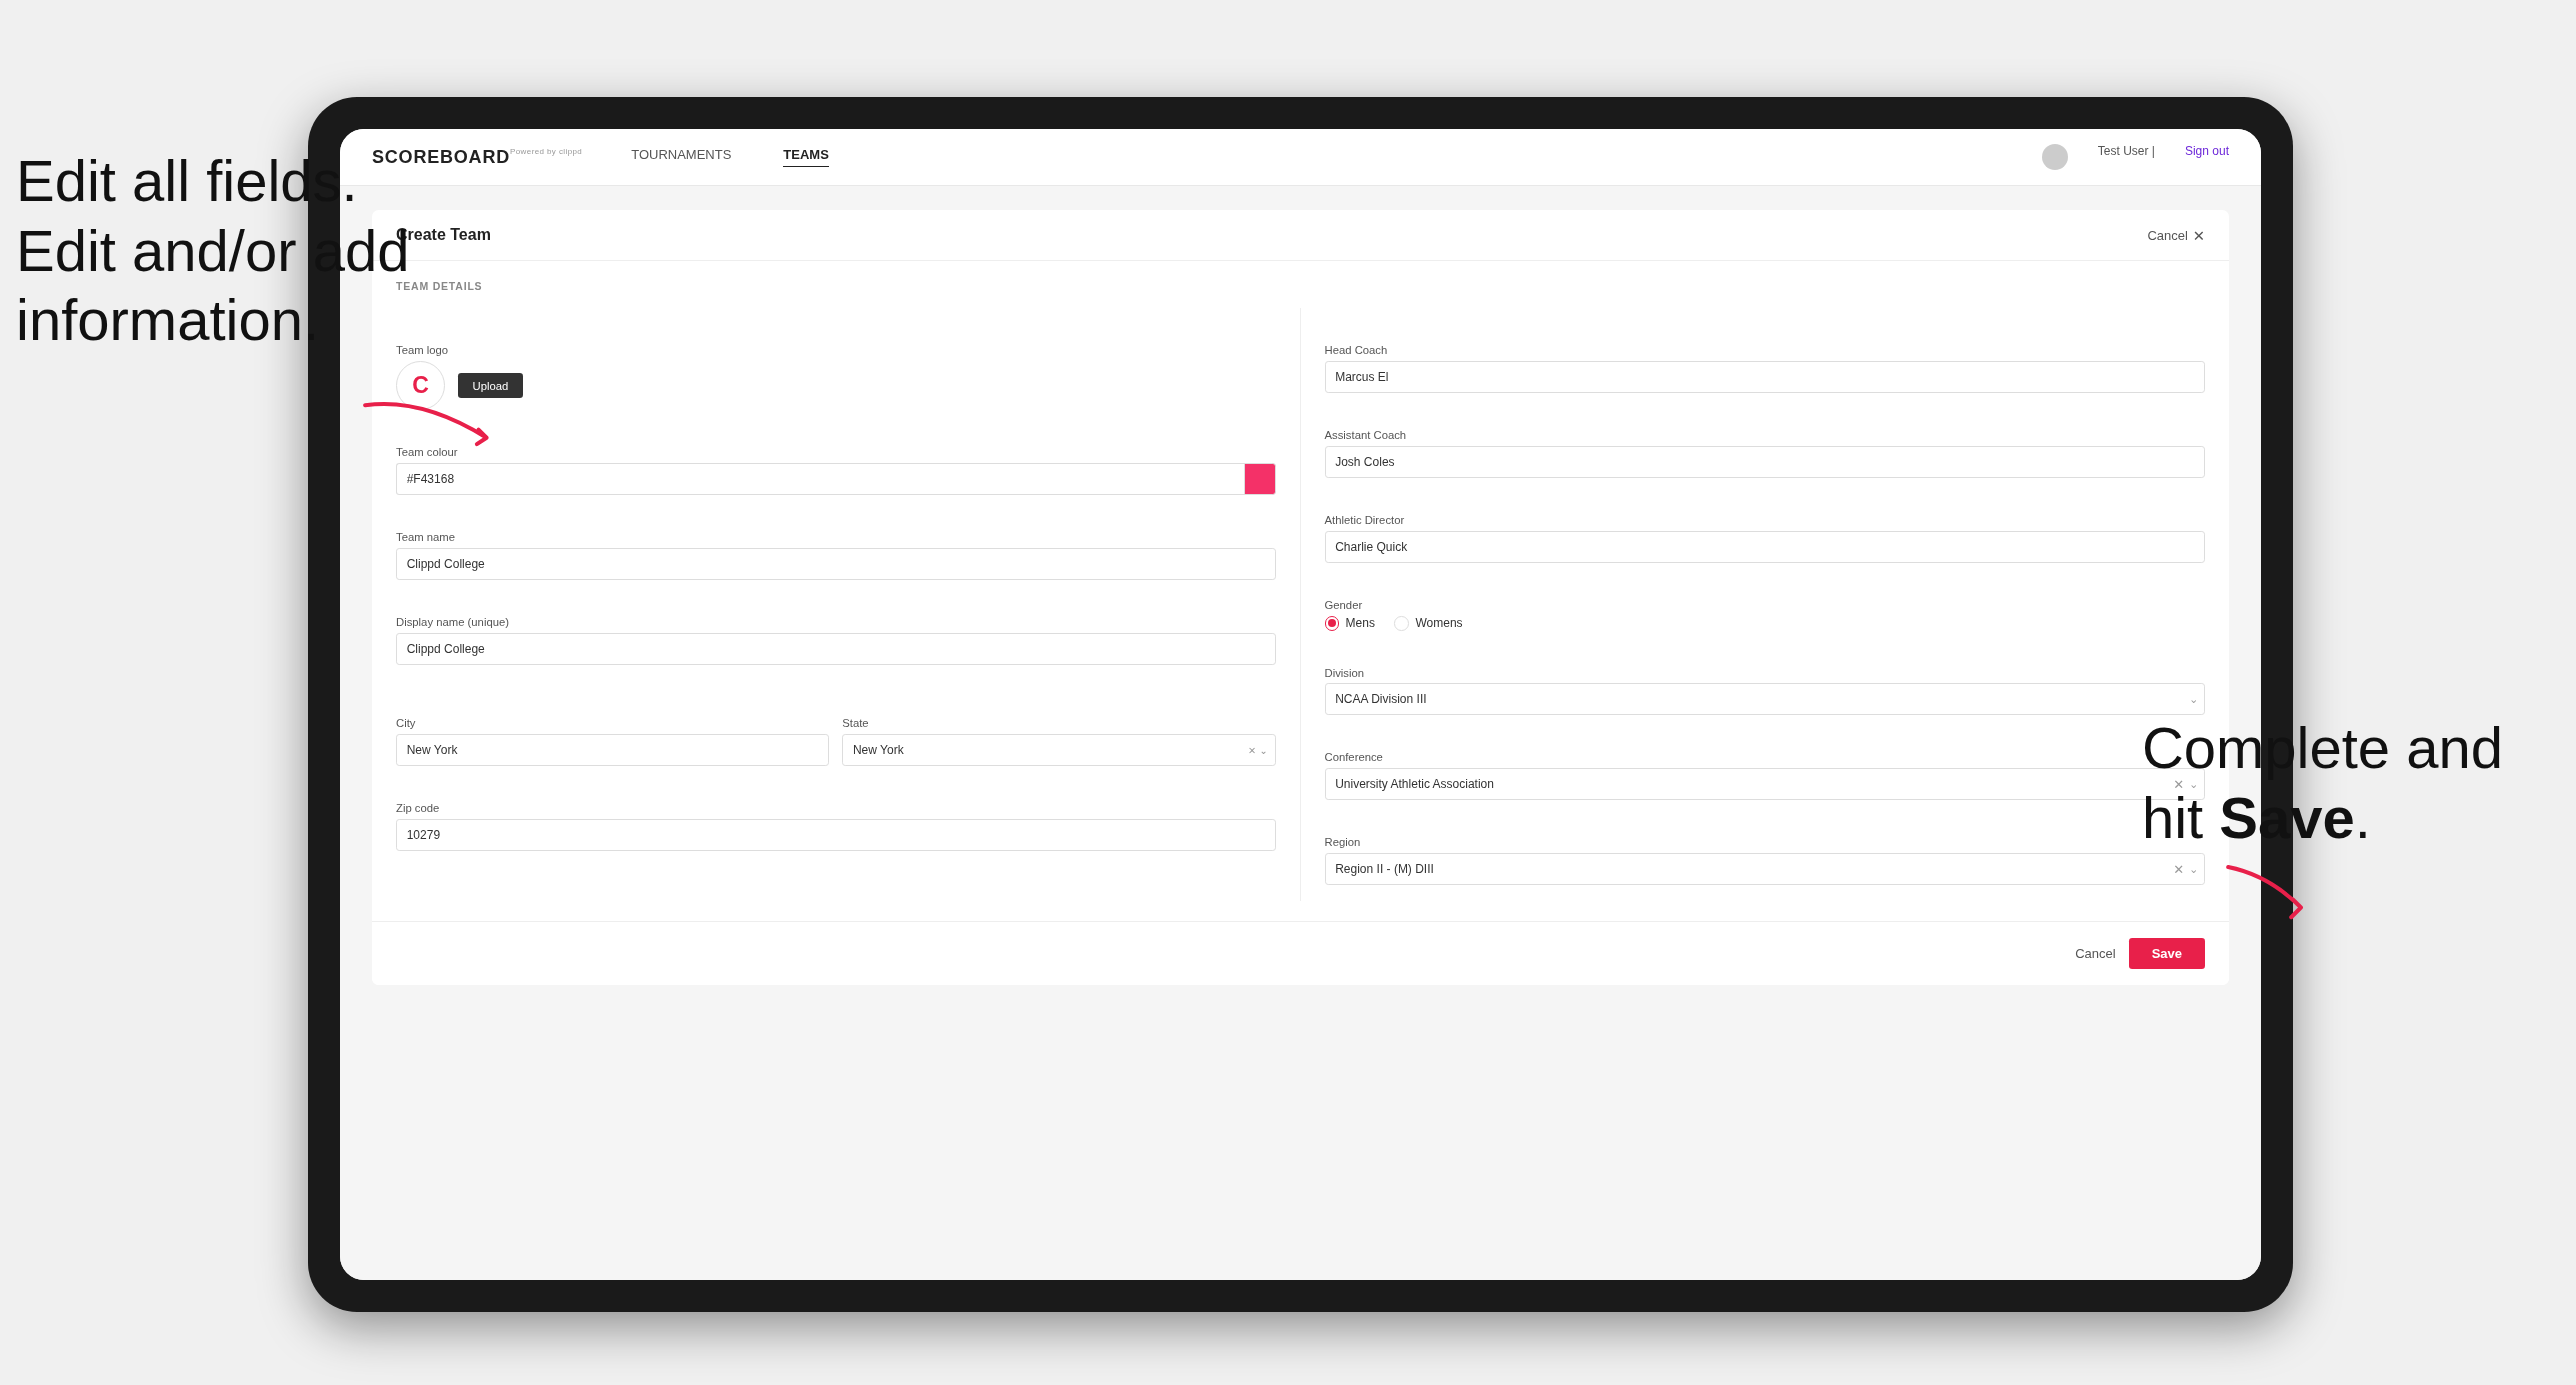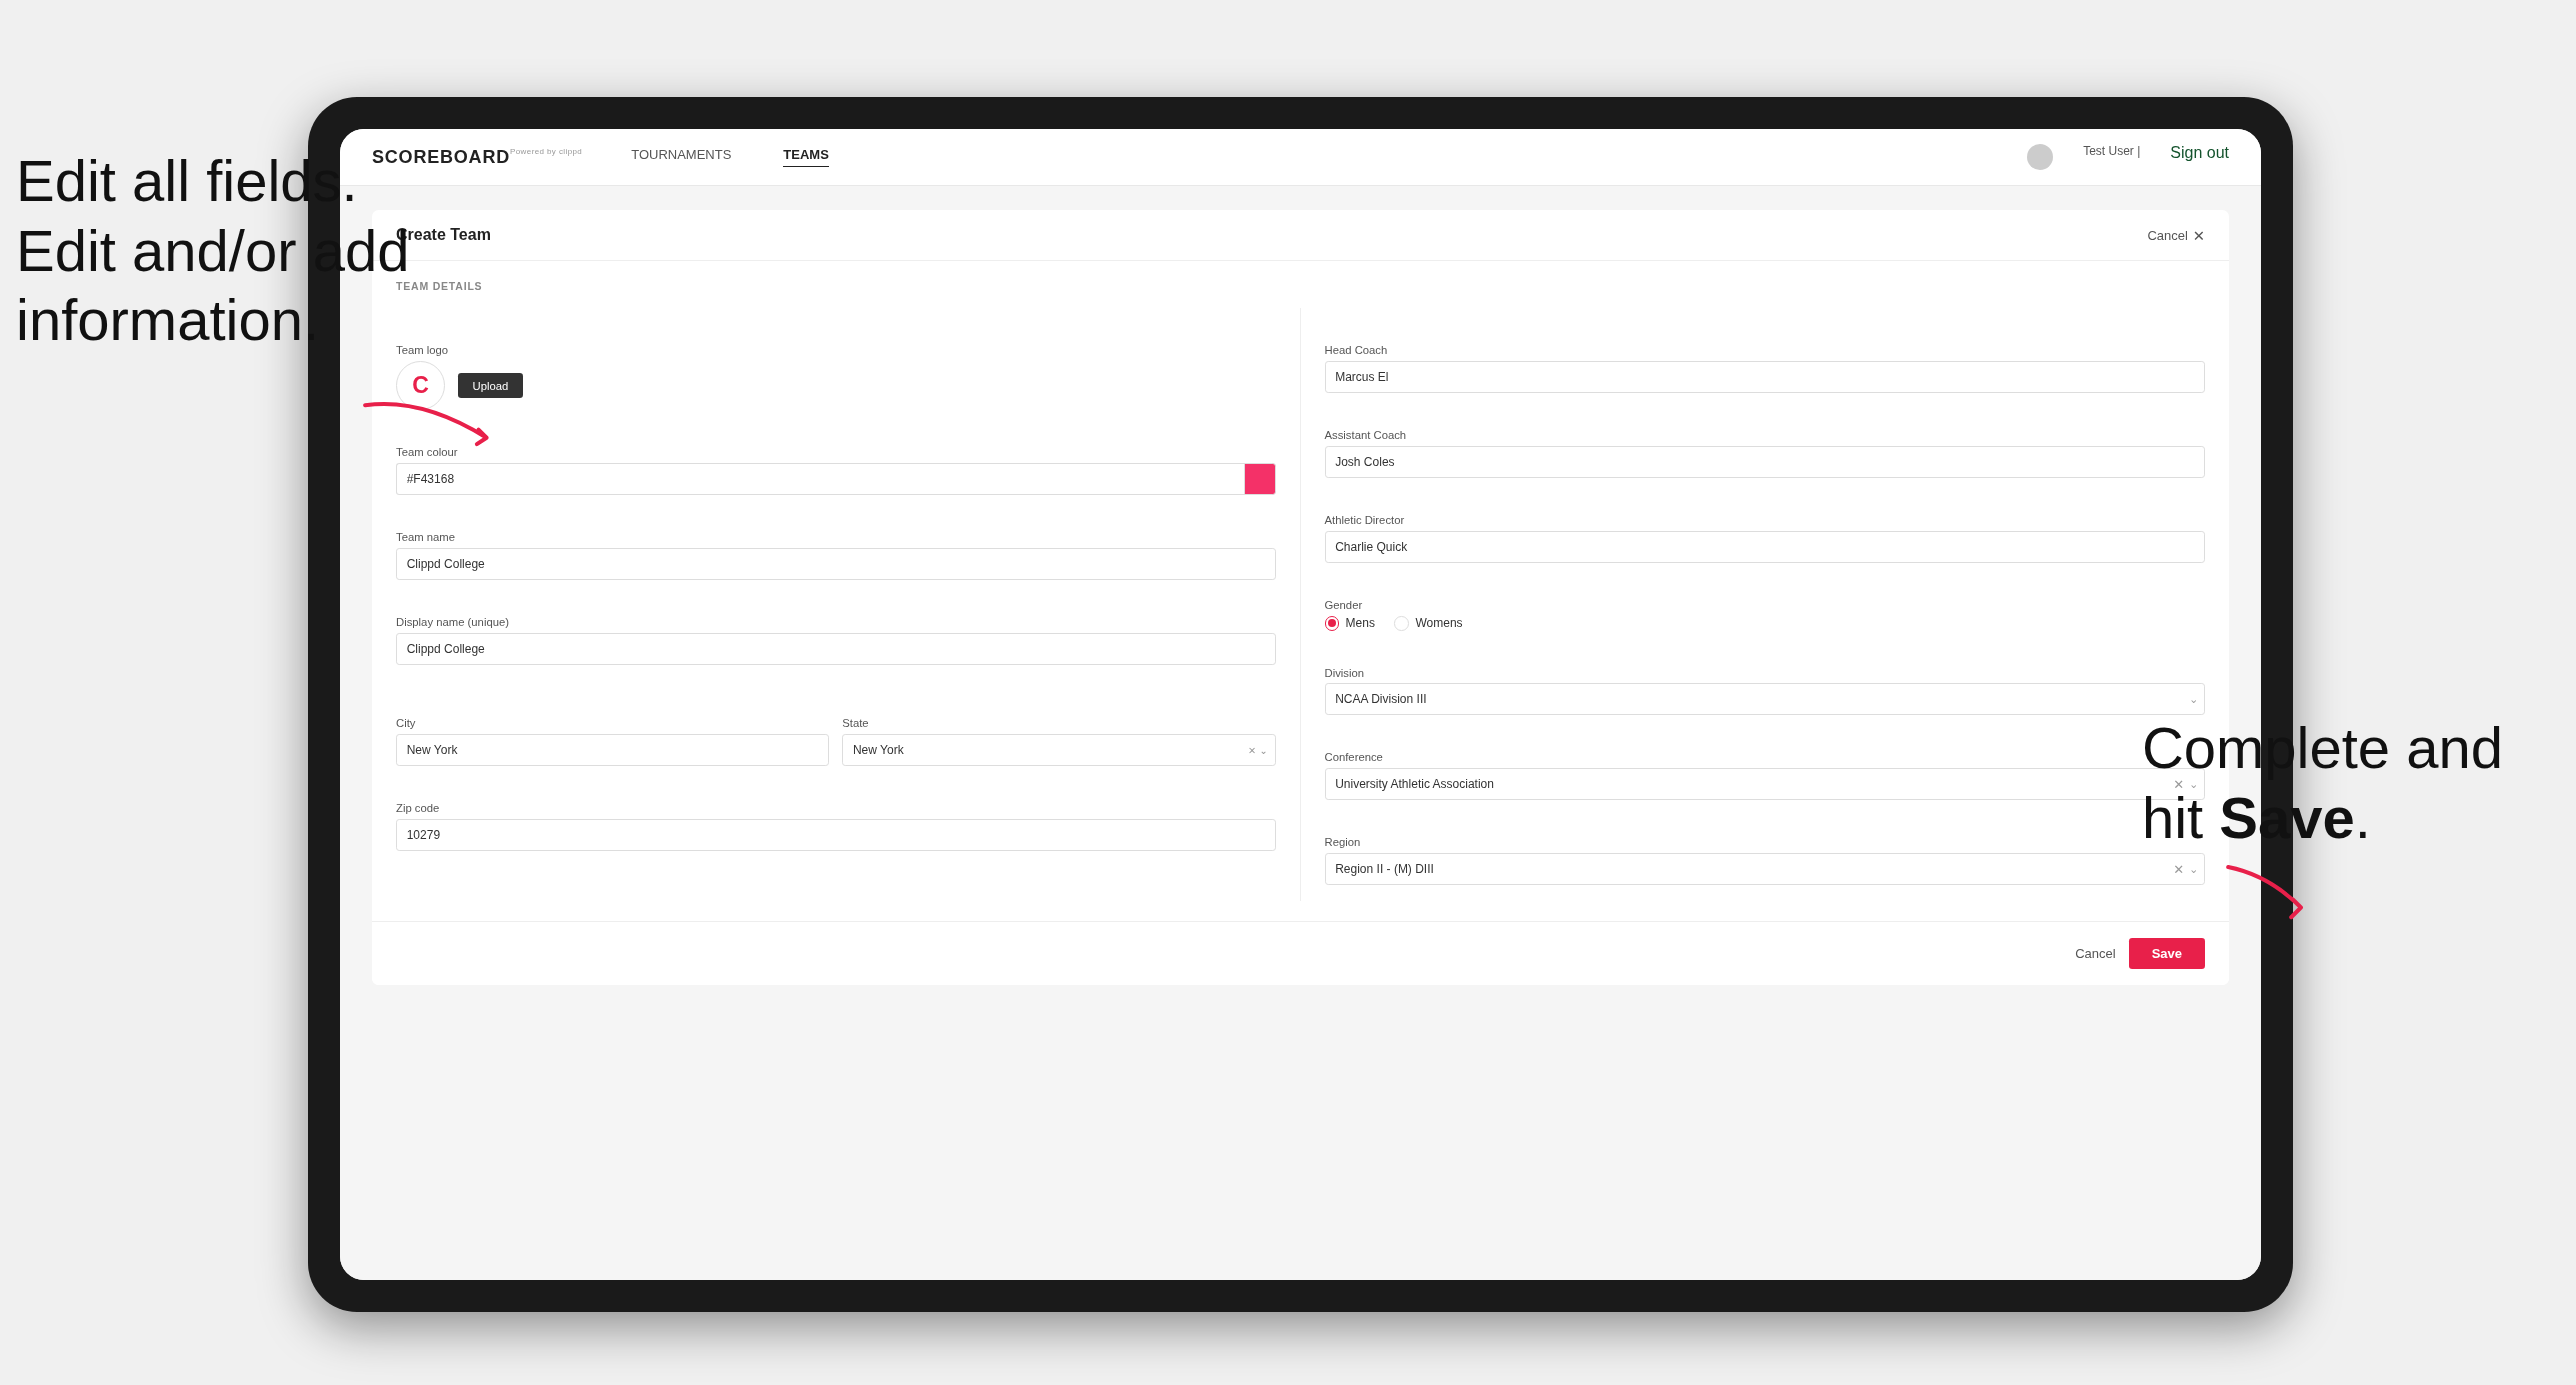--- a/index.html
+++ b/index.html
@@ -144,22 +144,22 @@
     }
 
     .user-avatar {
       width: 26px;
       height: 26px;
       background: #ccc;
       border-radius: 50%;
     }
 
     .sign-out {
-      font-size: 16px;
-      color: #14532d;
+      font-size: 12px;
+      color: #6d28d9;
       cursor: pointer;
     }
 
     
     .main-content {
       flex: 1;
       background: #f5f5f5;
       overflow-y: auto;
       padding: 24px 32px;
     }

